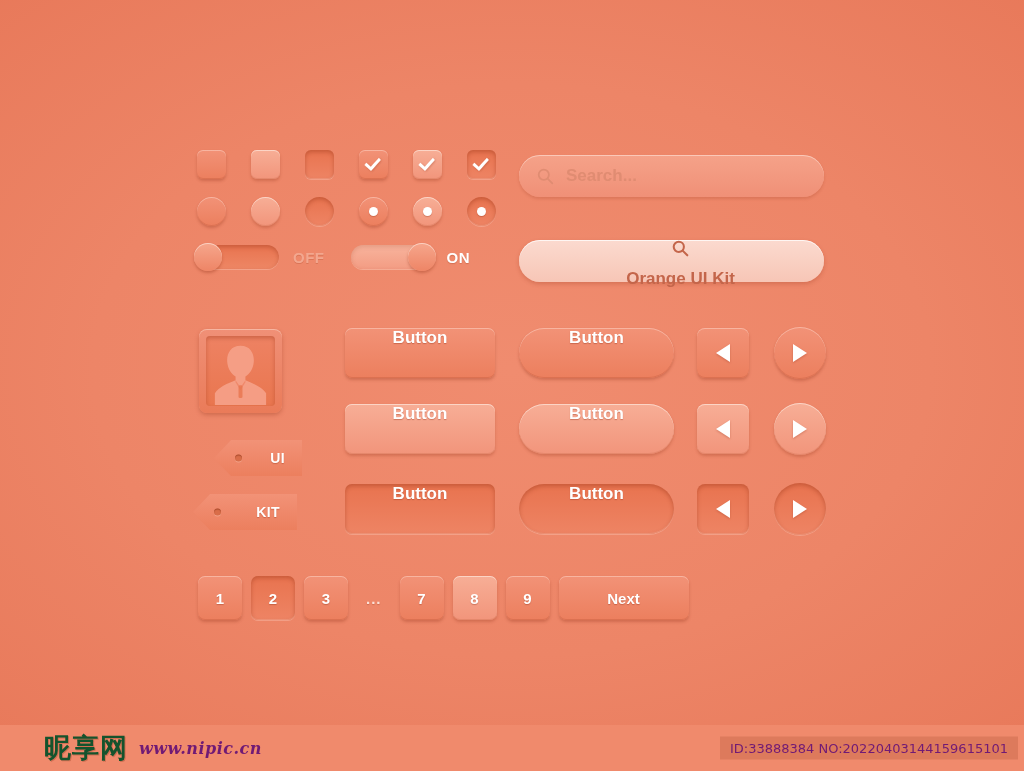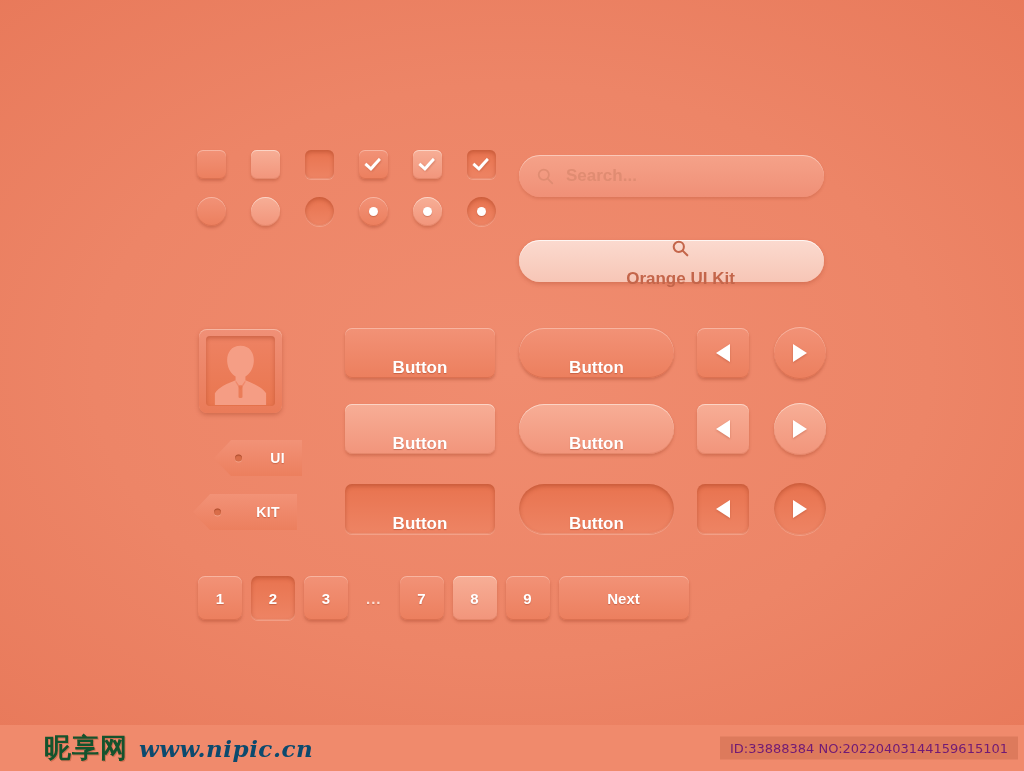--- a/index.html
+++ b/index.html
@@ -182,21 +182,21 @@
   #tag-kit { left: 193px; top: 494px; width: 104px; }
   .tag-label {
     font-size: 14px; font-weight: bold; color: #FFF;
     text-shadow: 0 1px 1px rgba(150,55,30,0.40);
     letter-spacing: 0.4px;
   }
 
   
   .btn {
     position: absolute;
-    display: flex; align-items: flex-end; justify-content: center;
+    display: flex; align-items: flex-start; justify-content: center;
     font-size: 17px; font-weight: bold; color: #FFFFFF;
     text-shadow: 0 1px 1px rgba(150,55,30,0.42);
   }
   .btn-rect { width: 150px; height: 50px; border-radius: 7px; }
   .btn-pill { width: 155px; height: 50px; border-radius: 25px; }
 
   .btn-sq  { position: absolute; width: 52px; height: 50px; border-radius: 8px;
              display:flex; align-items:center; justify-content:center; }
   .btn-cir { position: absolute; width: 52px; height: 52px; border-radius: 50%;
              display:flex; align-items:center; justify-content:center; }
@@ -233,21 +233,21 @@
     position: absolute; left: 44px; top: 50%; transform: translateY(-50%);
     display: flex; align-items: center; gap: 11px;
   }
   #wm-logo {
     font-size: 27px; font-weight: bold; color: #14532d;
     letter-spacing: 1px;
     font-family: "DejaVu Sans", sans-serif;
     text-shadow: 1px 1px 0 rgba(150,60,35,0.35);
   }
   #wm-url {
-    font-size: 23px; color: #0c4a6e; font-style: italic; font-weight: bold;
+    font-size: 16px; color: #701a75; font-style: italic; font-weight: bold;
     font-family: "DejaVu Serif", serif;
     letter-spacing: 0.5px;
   }
   #id-badge {
     position: absolute; right: 6px; top: 50%; transform: translateY(-50%);
     background: rgba(205,110,80,0.55);
     color: #701a75; font-size: 13px;
     padding: 4px 10px;
     font-family: "DejaVu Sans", sans-serif;
     white-space: nowrap;
@@ -284,20 +284,31 @@
         <i class="radio-dot"></i>
           </div>
       <div class="radio raised-light">
         <i class="radio-dot"></i>
           </div>
       <div class="radio pressed">
         <i class="radio-dot"></i>
           </div>
     </div>
 
+    <div class="ctrl-row toggles">
+      <div class="toggle off">
+        <span class="knob"></span>
+      </div>
+      <span class="toggle-label off-lbl">OFF</span>
+
+      <div class="toggle on">
+        <span class="knob"></span>
+      </div>
+      <span class="toggle-label on-lbl">ON</span>
+    </div>
   </div>
 
   <div class="search" id="search-placeholder">
     <svg class="mag" viewBox="0 0 20 20">
       <circle cx="8" cy="8" r="6"></circle>
           <line x1="12.5" y1="12.5" x2="18" y2="18"></line>
     </svg>
     <span class="search-text">Search...</span>
   </div>
 

